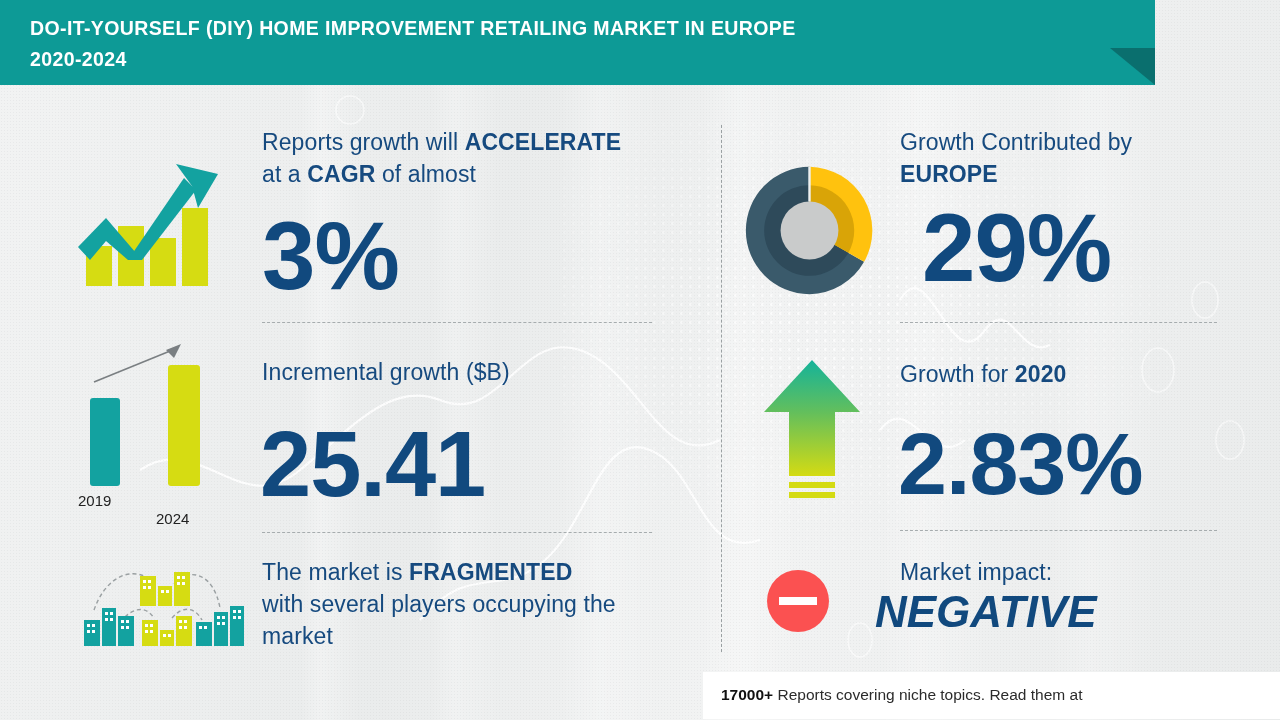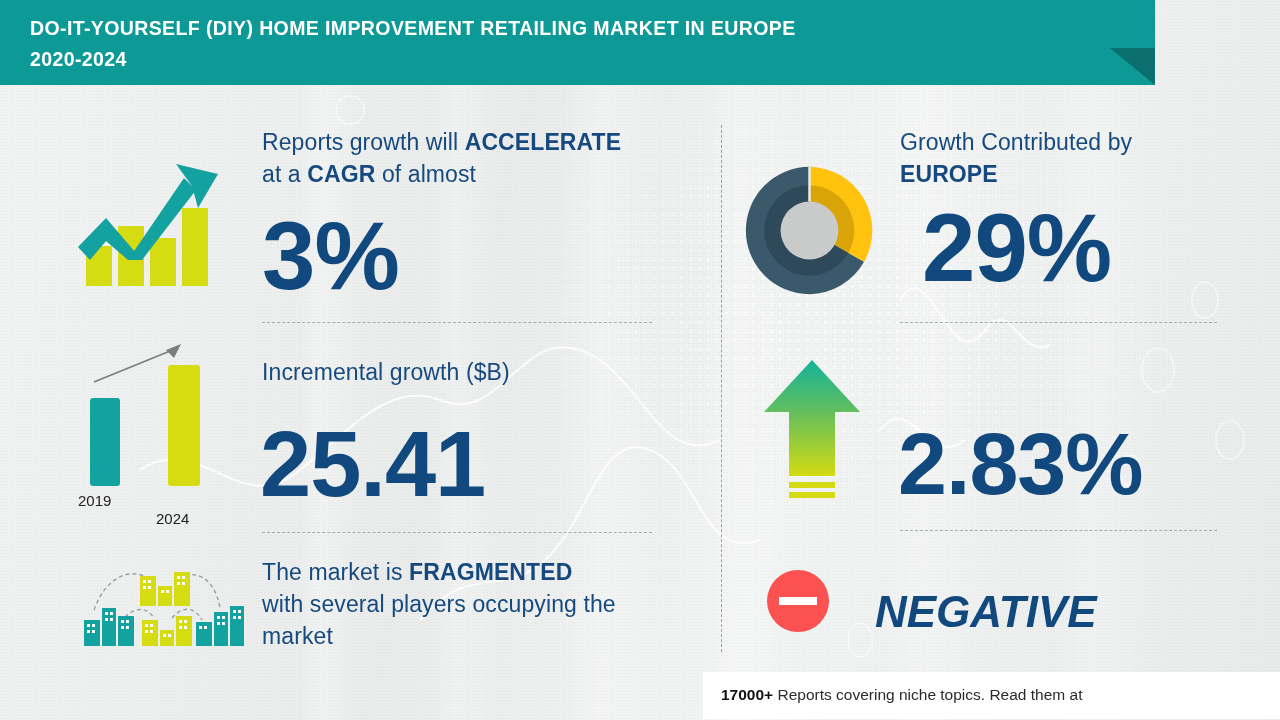--- a/index.html
+++ b/index.html
@@ -406,27 +406,31 @@
         <stop offset="0%" stop-color="#14b39a"></stop>
         <stop offset="45%" stop-color="#63bf5c"></stop>
         <stop offset="100%" stop-color="#d4db13"></stop>
       </linearGradient>
     </defs>
     <path d="M50 2 L98 54 L73 54 L73 118 L27 118 L27 54 L2 54 Z" fill="url(#arrowGrad)"></path>
     <rect x="27" y="124" width="46" height="6" fill="#d4db13"></rect>
     <rect x="27" y="134" width="46" height="6" fill="#d4db13"></rect>
   </svg>
 
+  <div class="lead" style="left:900px; top:358px;">
+    <span>Growth for </span><b>2020</b>
+  </div>
 
   <div class="big" style="left:898px; top:420px; font-size:88px;">2.83%</div>
 
   <div class="icon-neg">
     <div class="bar"></div>
   </div>
 
+  <div class="lead" style="left:900px; top:556px;">Market impact:</div>
 
   <div class="big" style="left:875px; top:590px; font-size:44px; letter-spacing:0px;font-style:italic;">NEGATIVE</div>
 
   <div class="footer">
     <div class="footer-text">
       <span class="count">17000+</span>
       <span>Reports covering niche topics. Read them at</span>
     </div>
   </div>
 

